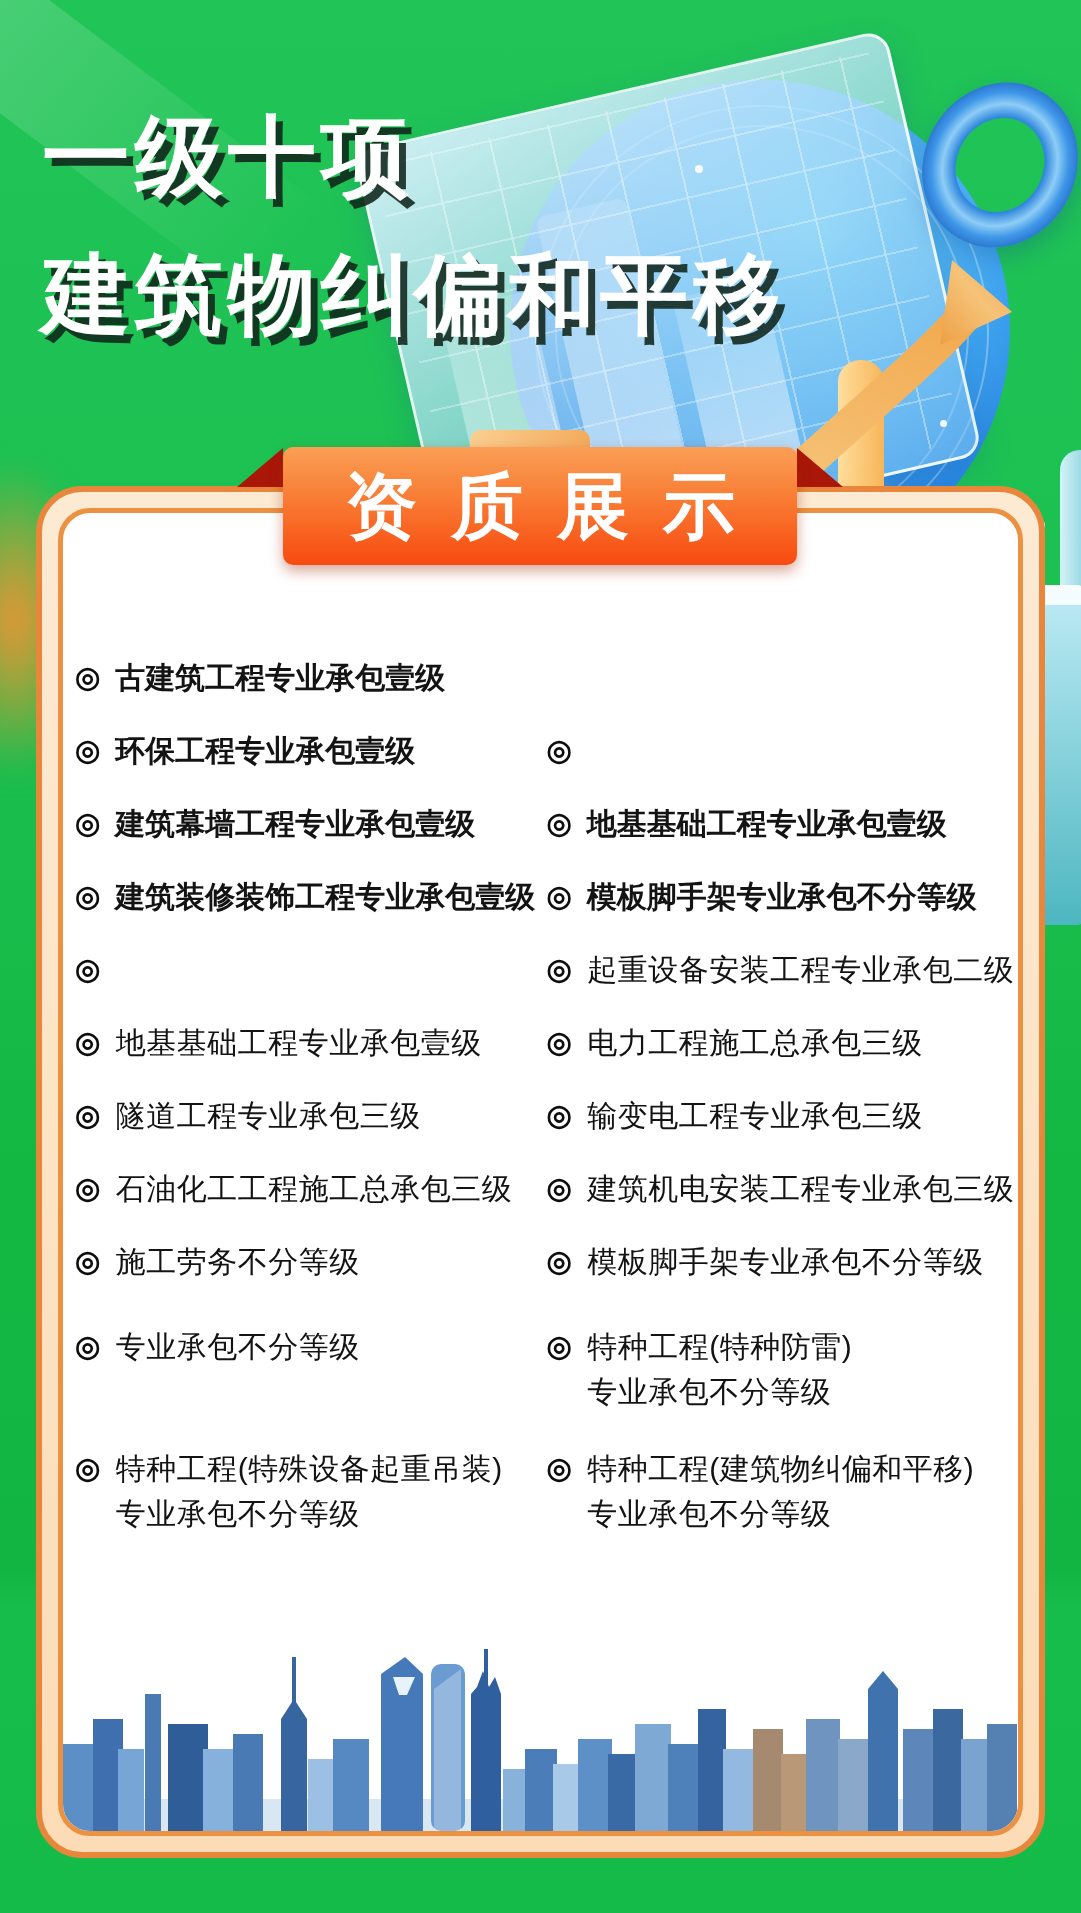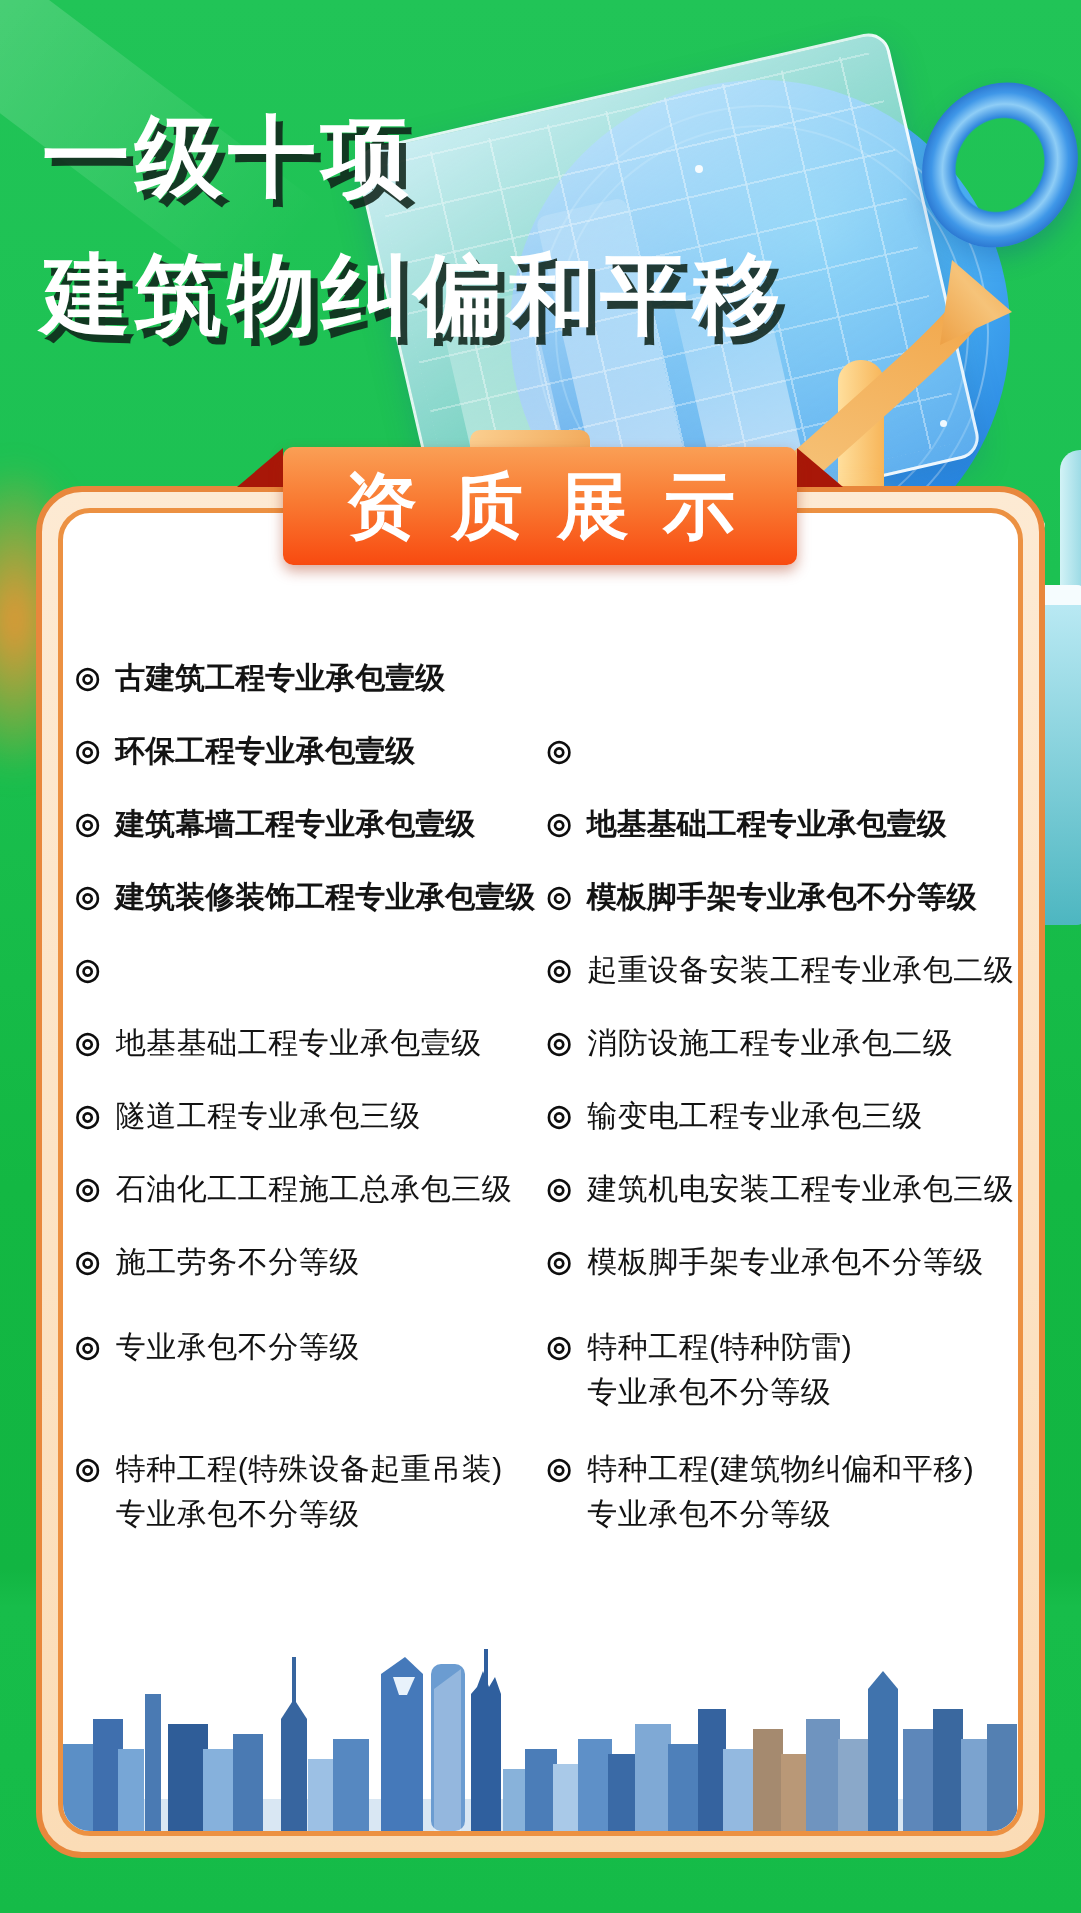--- a/index.html
+++ b/index.html
@@ -259,21 +259,21 @@
           </div>
           <div class="q-item" style="grid-area: 5 / 2;">
             <span class="q-bullet">◎</span>
             <div>
               <div class="q-line">起重设备安装工程专业承包二级</div>
             </div>
           </div>
           <div class="q-item" style="grid-area: 6 / 2;">
             <span class="q-bullet">◎</span>
             <div>
-              <div class="q-line">消防设施工程专业承包二级</div>
+              <div class="q-line">电力工程施工总承包三级</div>
             </div>
           </div>
           <div class="q-item" style="grid-area: 7 / 2;">
             <span class="q-bullet">◎</span>
             <div>
               <div class="q-line">输变电工程专业承包三级</div>
             </div>
           </div>
           <div class="q-item" style="grid-area: 8 / 2;">
             <span class="q-bullet">◎</span>

